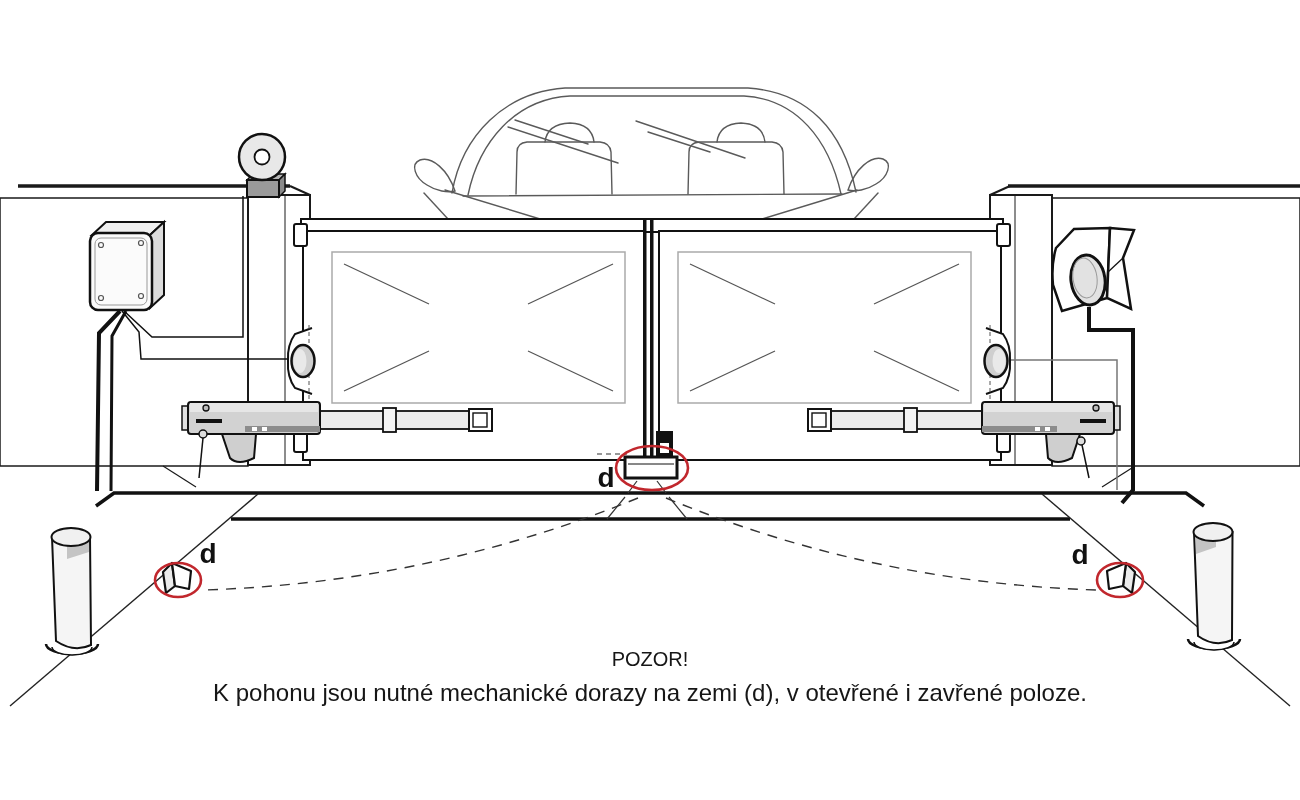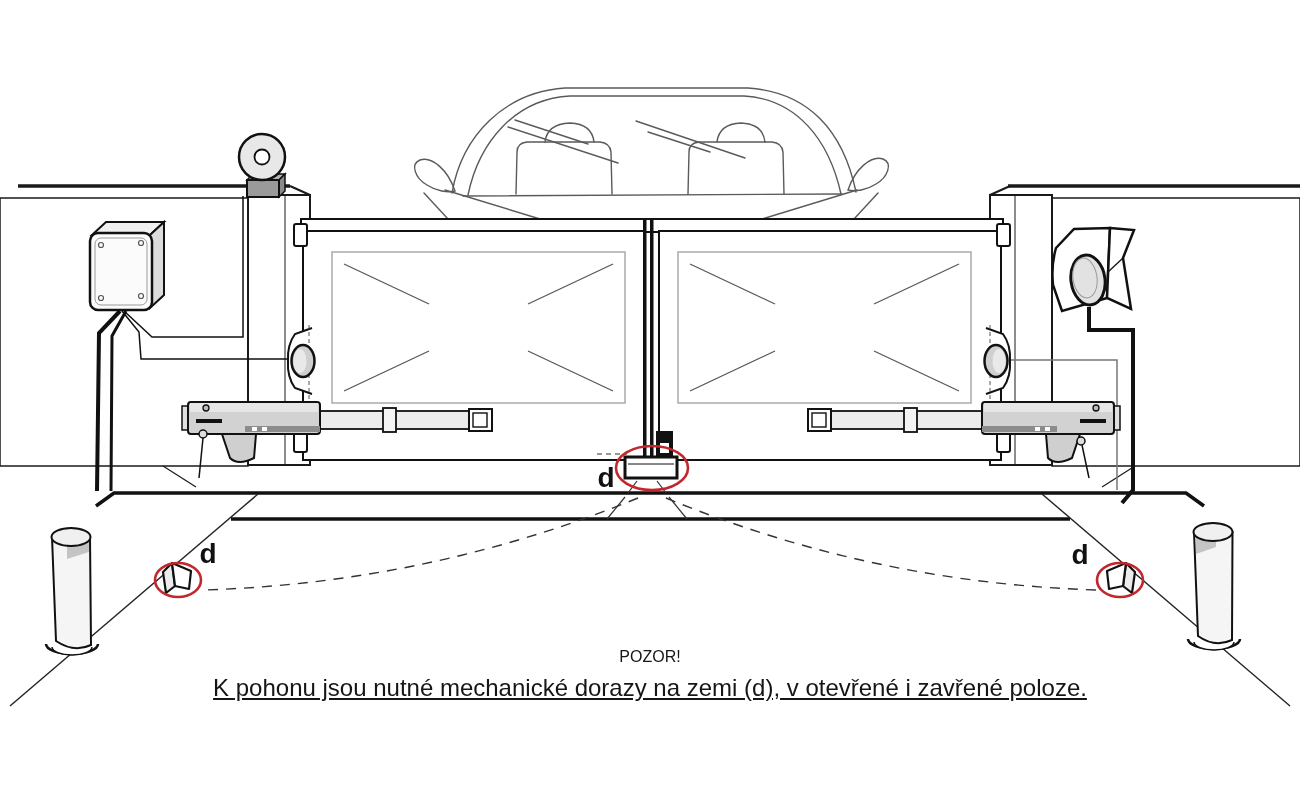--- a/index.html
+++ b/index.html
@@ -1,22 +1,22 @@
 <!DOCTYPE html>
 <html><head>
 <meta charset="utf-8">
 <style>
   html,body{margin:0;padding:0;background:#ffffff;}
   #stage{position:relative;width:1300px;height:800px;background:#fff;overflow:hidden;
          font-family:"Liberation Sans",sans-serif;}
   svg{position:absolute;left:0;top:0;}
   .dlabel{font:bold 28px "Liberation Sans",sans-serif;fill:#111;}
   .caption{position:absolute;left:0;top:648px;width:1300px;text-align:center;color:#161616;}
-  .caption .warn{font-size:16px;margin-bottom:8px;}
-  .caption .line{font-size:24px;text-decoration:underline;}
+  .caption .warn{font-size:20px;margin-bottom:8px;}
+  .caption .line{font-size:24px;}
 </style>
 </head>
 <body>
 
 <div id="stage">
 <svg width="1300" height="800" viewBox="0 0 1300 800">
 
   <g stroke="#1a1a1a" fill="#ffffff">
     <rect x="0" y="198" width="248" height="268" stroke-width="1.5"></rect>
     <line x1="18" y1="186" x2="290" y2="186" stroke-width="3.5"></line>

